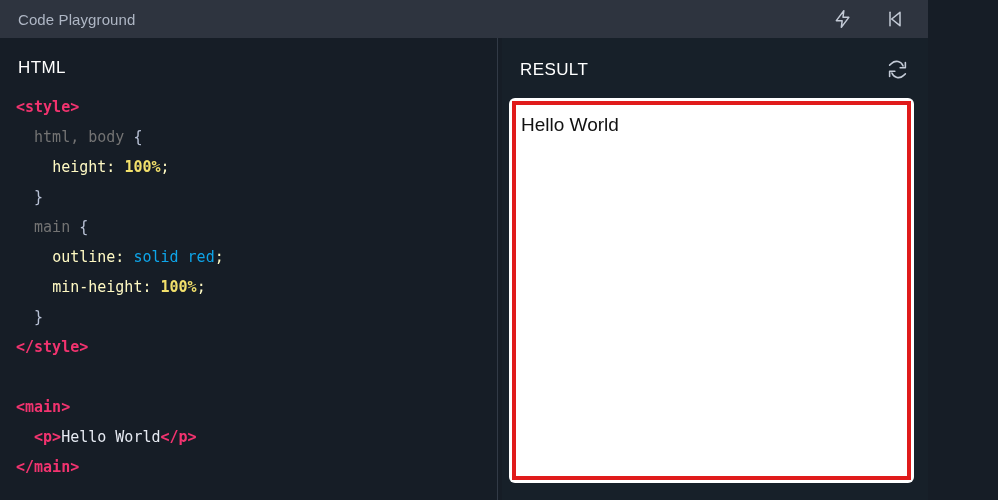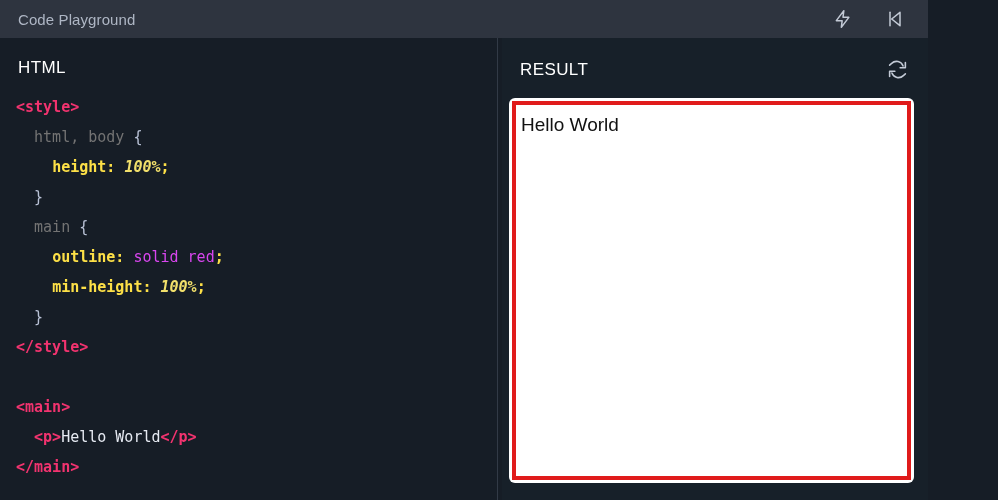--- a/index.html
+++ b/index.html
@@ -100,23 +100,23 @@
     font-size: 15px;
     line-height: 30px;
     white-space: pre;
   }
   .code .line { height: 30px; }
 
   
   .tag      { color: #f2336f; font-weight: bold; }
   .sel      { color: #737373; }
   .punc     { color: #b9c2d6; }
-  .prop     { color: #fde047; font-weight: bold; }
-  .num      { color: #f2e06b; font-weight: bold; font-style: italic; }
-  .kw       { color: #d946ef; }
+  .prop     { color: #fef9c3; }
+  .num      { color: #f2e06b; font-weight: bold; }
+  .kw       { color: #0ea5e9; }
   .txt      { color: #e6eaf2; }
 
   
   .result-head {
     display: flex;
     align-items: flex-end;
     padding: 20px 20px 0 18px;
   }
   .result-head .pane-heading { flex: 1; }
 

